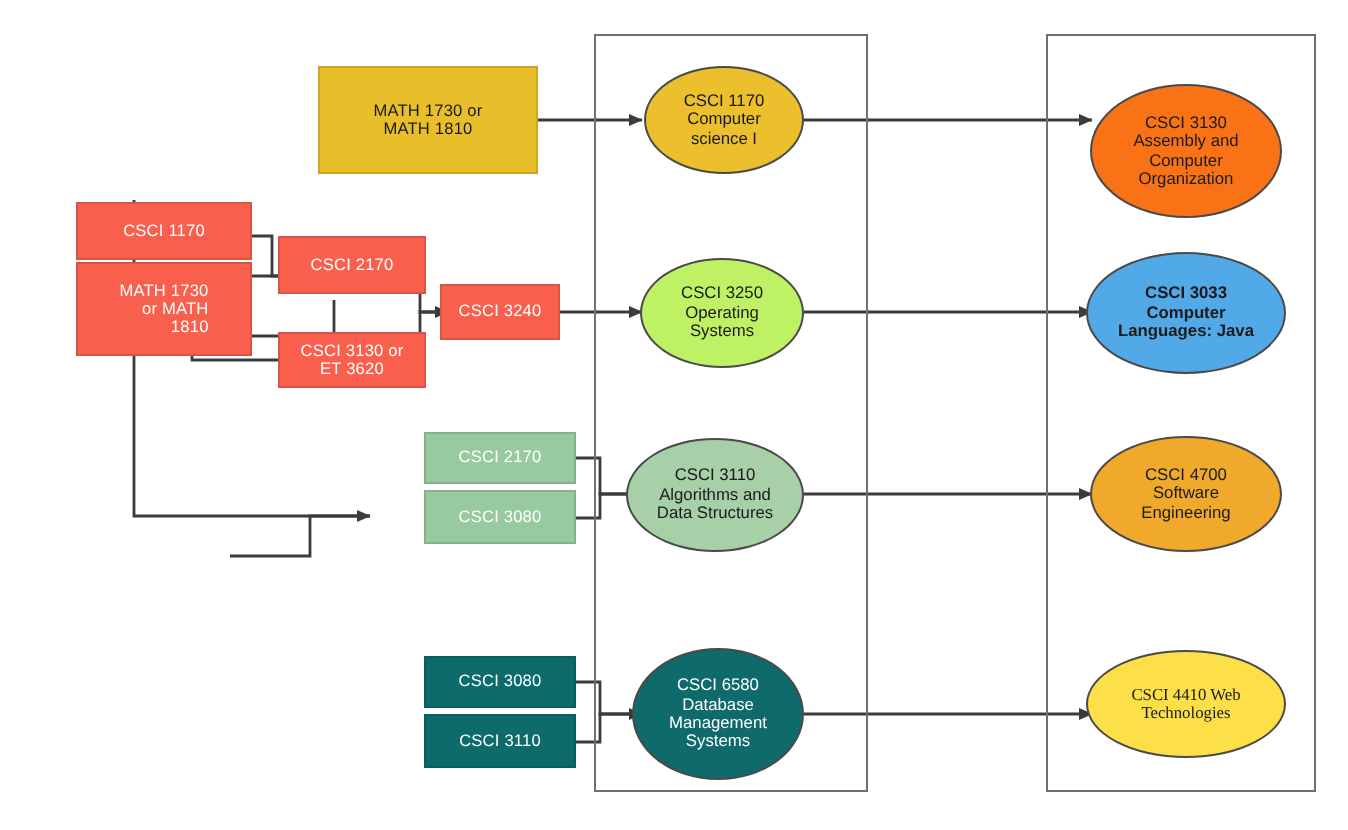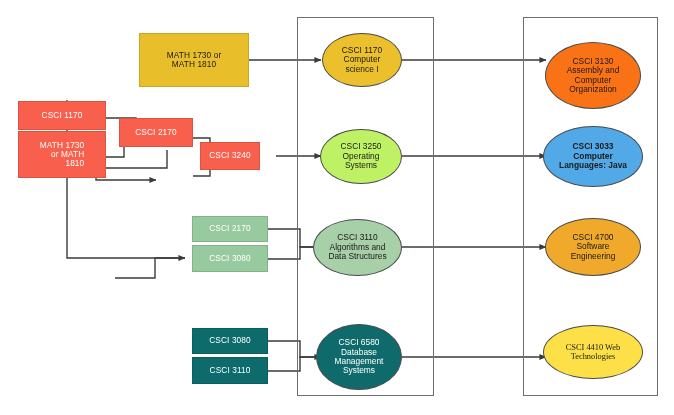--- a/index.html
+++ b/index.html
@@ -38,20 +38,21 @@
     justify-content: center;
     text-align: center;
     line-height: 1.12;
     overflow: hidden;
   }
   .rect {
     border: 1px solid rgba(0,0,0,0.12);
     font-size: 8.3px;
     color: #ffffff;
     letter-spacing: 0.1px;
+    margin-left: 20px;
   }
   .ell {
     border-radius: 50%;
     border: 1px solid #4a4a4a;
     font-size: 8.4px;
     color: #1a1a1a;
   }
   .ell.light-text { color: #ffffff; }
   .ell .lbl, .rect .lbl {
     display: block;
@@ -120,20 +121,24 @@
   <div class="node rect" style="left:18px; top:131px; width:88px; height:47px; background:#f8604d;text-align:right;">
     <span class="lbl">MATH 1730
 or MATH
 1810</span>
   </div>
 
   <div class="node rect" style="left:119px; top:118px; width:74px; height:29px; background:#f8604d;">
     <span class="lbl">CSCI 2170</span>
   </div>
 
+  <div class="node rect" style="left:119px; top:166px; width:74px; height:28px; background:#f8604d;">
+    <span class="lbl">CSCI 3130 or
+ET 3620</span>
+  </div>
 
   <div class="node rect" style="left:200px; top:142px; width:60px; height:28px; background:#f8604d;">
     <span class="lbl">CSCI 3240</span>
   </div>
 
   <div class="node rect" style="left:192px; top:216px; width:76px; height:26px; background:#97ca9e;">
     <span class="lbl">CSCI 2170</span>
   </div>
 
   <div class="node rect" style="left:192px; top:245px; width:76px; height:27px; background:#97ca9e;">

